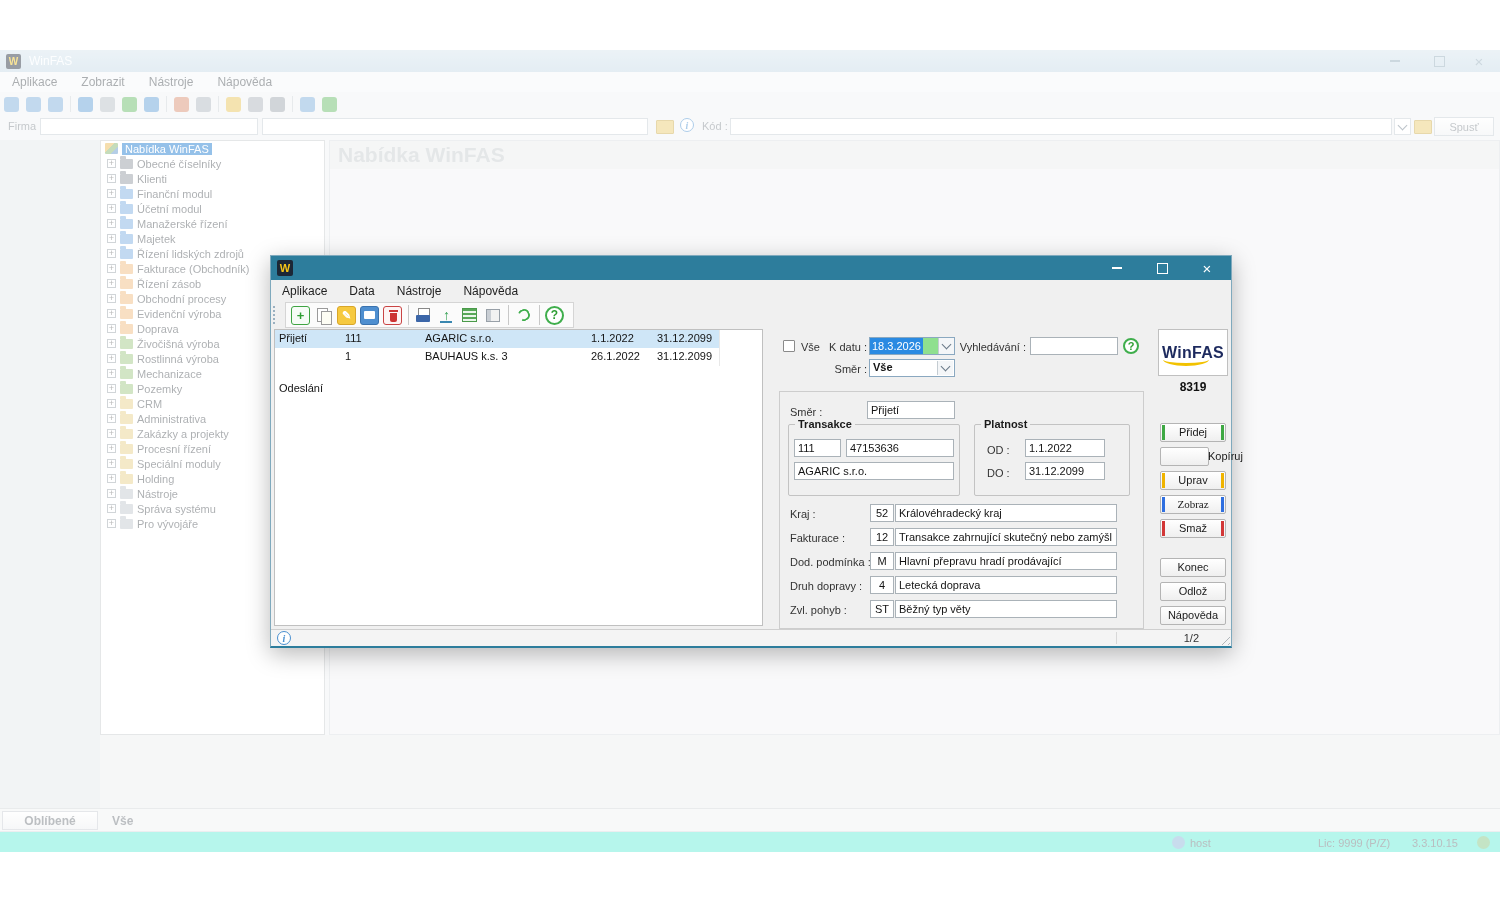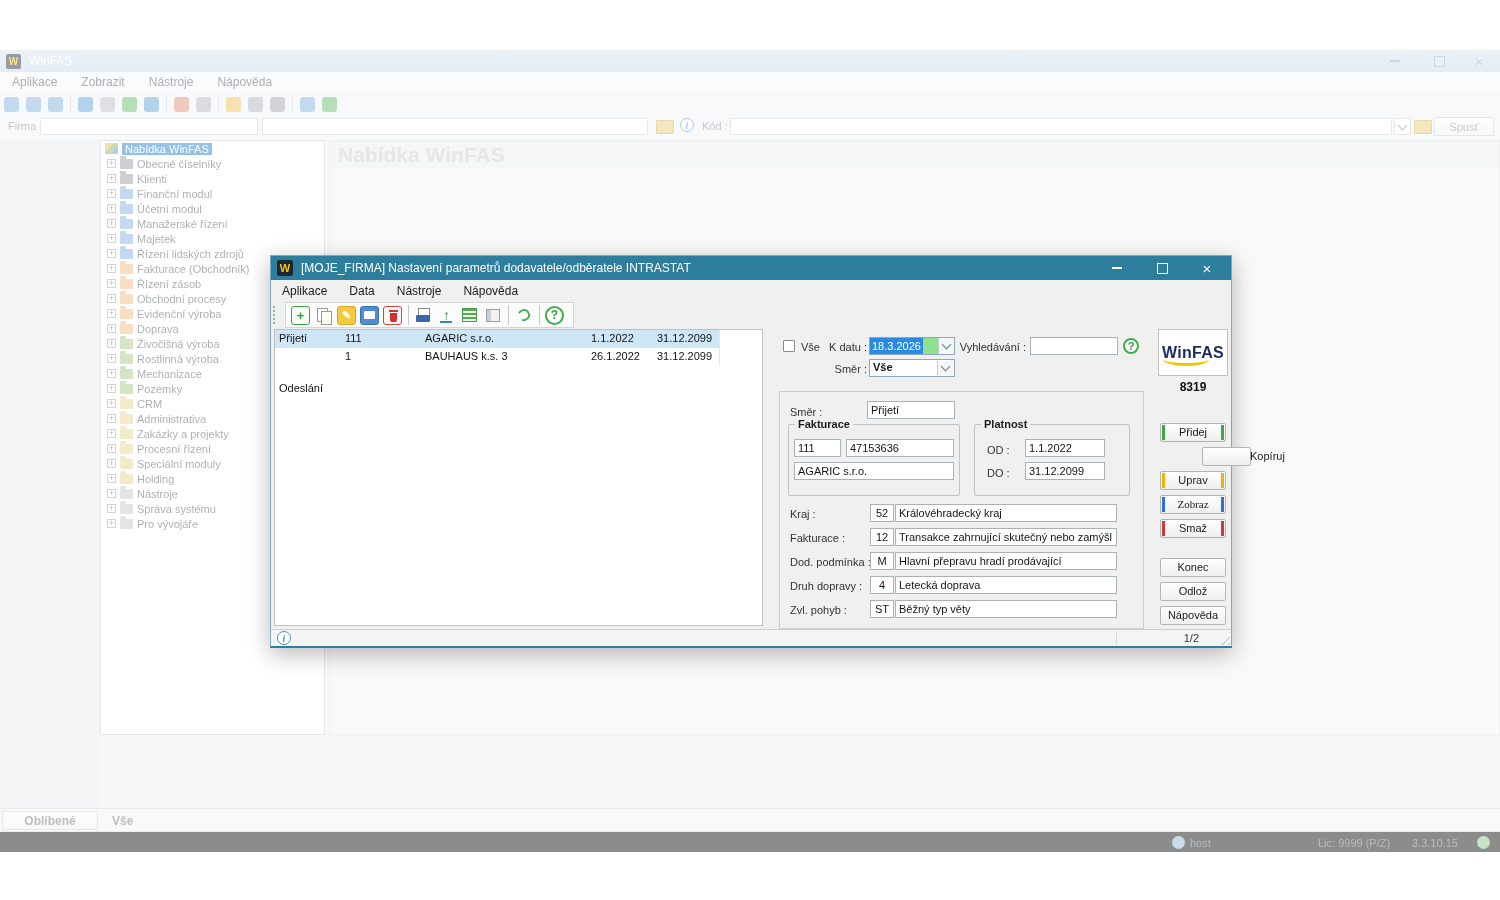--- a/index.html
+++ b/index.html
@@ -29,21 +29,21 @@
   .exp{width:9px;height:9px;border:1px solid #9aa2a8;background:#fff;font-size:9px;line-height:7px;text-align:center;color:#666;box-sizing:border-box;flex:0 0 9px;}
   .fold{width:13px;height:10px;border-radius:1px;position:relative;flex:0 0 13px;}
   .fold::before{content:"";position:absolute;top:-3px;left:0;width:6px;height:3px;background:inherit;border-radius:1px 1px 0 0;}
   .rootsel{background:#1676ce;color:#fff;padding:0 3px;}
   .rooticon{width:13px;height:11px;border-radius:1px;background:linear-gradient(135deg,#e8b64c 0 40%,#7fb269 40% 70%,#5b93c8 70%);flex:0 0 13px;}
   #content{position:absolute;left:329px;top:90px;width:1171px;height:595px;background:#f1f2f3;border:1px solid #d8dcdf;box-sizing:border-box;}
   #content .hdr{height:28px;background:#e9ebec;}
   #content .hdr span{font-size:21px;font-weight:bold;color:#c4c9cc;margin-left:8px;line-height:28px;}
   #lowstrip{position:absolute;left:100px;top:685px;width:1400px;height:73px;background:#ebedee;}
   #tabsrow{position:absolute;left:0;top:758px;width:100%;height:23px;background:#eff1f2;border-top:1px solid #cfd3d6;box-sizing:border-box;}
-  #mw-status{position:absolute;left:0;top:781px;width:100%;height:21px;background:#000000;border-top:1px solid #d6dadd;font-size:11px;color:#666d73;box-sizing:border-box;}
+  #mw-status{position:absolute;left:0;top:781px;width:100%;height:21px;background:#5eead4;border-top:1px solid #d6dadd;font-size:11px;color:#666d73;box-sizing:border-box;}
   .ucircle{width:13px;height:13px;border-radius:50%;background:#85b2d8;}
   .gdot{width:13px;height:13px;border-radius:50%;background:#7cc47f;}
   #dim{position:absolute;left:0;top:0;width:100%;height:100%;background:rgba(255,255,255,0.55);z-index:5;pointer-events:none;}
   
   #dlg{position:absolute;left:270px;top:255px;width:962px;height:393px;background:#f0f0f0;border:1px solid #7fa9bd;border-bottom:2px solid #2d7d9c;box-shadow:0 6px 22px rgba(0,0,0,.28);z-index:10;box-sizing:border-box;}
   #dlg-title{position:absolute;left:0;top:0;width:100%;height:24px;background:#2d7d9c;display:flex;align-items:center;}
   #dlg-title .ttl{color:#fff;font-size:12px;margin-left:8px;}
   #dlg-menu{position:absolute;left:0;top:24px;width:100%;height:22px;background:#f0f0f0;font-size:12px;color:#222;display:flex;align-items:center;}
   #dlg-menu span{padding:0 11px;}
   #dlg-toolbar{position:absolute;left:2px;top:46px;height:26px;display:flex;align-items:center;}
@@ -309,21 +309,20 @@
     <span class="abs" style="left:1318px;top:5px;">Lic: 9999  (P/Z)</span>
     <span class="abs" style="left:1412px;top:5px;">3.3.10.15</span>
     <span class="gdot abs" style="left:1477px;top:4px;"></span>
   </div>
   <div id="dim"></div>
 </div>
 
 <div id="dlg">
   <div id="dlg-title">
     <span class="wbox" style="width:16px;height:16px;font-size:11px;margin-left:6px;">W</span>
-    <span class="ttl">[MOJE_FIRMA] Nastavení parametrů dodavatele/odběratele INTRASTAT</span>
     <span class="dctl" style="right:98px;">
         <span class="mini"></span>
       </span>
     <span class="dctl" style="right:53px;">
         <span class="maxi"></span>
       </span>
     <span class="dctl" style="right:8px;">
         <span class="clos">×</span>
       </span>
   </div>
@@ -391,21 +390,21 @@
     <span class="combo-arrow">
         <span class="chev"></span>
       </span>
   </div>
 
   <div class="abs" style="left:508px;top:135px;width:365px;height:238px;border:1px solid #cdcdcd;">
     <span class="lbl" style="left:10px;top:14px;">Směr :</span>
     <span class="inp" style="left:87px;top:9px;width:88px;">Přijetí</span>
 
     <div class="grp" style="left:8px;top:32px;width:172px;height:72px;">
-      <span class="lg">Fakturace</span>
+      <span class="lg">Transakce</span>
       <span class="inp" style="left:5px;top:14px;width:47px;">111</span>
       <span class="inp" style="left:57px;top:14px;width:108px;">47153636</span>
       <span class="inp" style="left:5px;top:37px;width:160px;">AGARIC s.r.o.</span>
     </div>
 
     <div class="grp" style="left:194px;top:32px;width:156px;height:72px;">
       <span class="lg">Platnost</span>
       <span class="lbl" style="left:12px;top:19px;">OD :</span>
       <span class="inp" style="left:50px;top:14px;width:80px;">1.1.2022</span>
       <span class="lbl" style="left:12px;top:42px;">DO :</span>
@@ -432,21 +431,21 @@
     <span class="codebox" style="left:90px;top:208px;width:24px;">ST</span>
     <span class="inp" style="left:115px;top:208px;width:222px;">Běžný typ věty</span>
   </div>
 
   <div class="abs" style="left:887px;top:73px;width:70px;height:47px;background:#fff;border:1px solid #c0c0c0;display:flex;align-items:center;justify-content:center;">
     <span class="biglogo"><span>WinFAS</span><span class="swoosh"></span></span>
   </div>
   <div class="abs" style="left:887px;top:124px;width:70px;text-align:center;font-size:12px;font-weight:bold;color:#111;">8319</div>
 
   <div class="wbtn" style="left:889px;top:167px;width:66px;"><span class="bl" style="background:#3ea843;"></span><span>Přidej</span><span class="br" style="background:#3ea843;"></span></div>
-  <div class="wbtn" style="left:931px;top:191px;width:44px;padding-left:47px;"><span>Kopíruj</span></div>
+  <div class="wbtn" style="left:889px;top:191px;width:44px;padding-left:47px;"><span>Kopíruj</span></div>
   <div class="wbtn" style="left:889px;top:215px;width:66px;"><span class="bl" style="background:#f0b400;"></span><span>Uprav</span><span class="br" style="background:#f0b400;"></span></div>
   <div class="wbtn" style="left:889px;top:239px;width:66px;font-family:Liberation Serif, serif;"><span class="bl" style="background:#2f6fe0;"></span><span>Zobraz</span><span class="br" style="background:#2f6fe0;"></span></div>
   <div class="wbtn" style="left:889px;top:263px;width:66px;"><span class="bl" style="background:#d23737;"></span><span>Smaž</span><span class="br" style="background:#d23737;"></span></div>
   <div class="wbtn" style="left:889px;top:302px;width:66px;"><span>Konec</span></div>
   <div class="wbtn" style="left:889px;top:326px;width:66px;"><span>Odlož</span></div>
   <div class="wbtn" style="left:889px;top:350px;width:66px;"><span>Nápověda</span></div>
 
   <div id="dlg-status">
     <span class="info abs" style="left:6px;top:1px;">i</span>
     <span class="dsep" style="left:845px;"></span>

